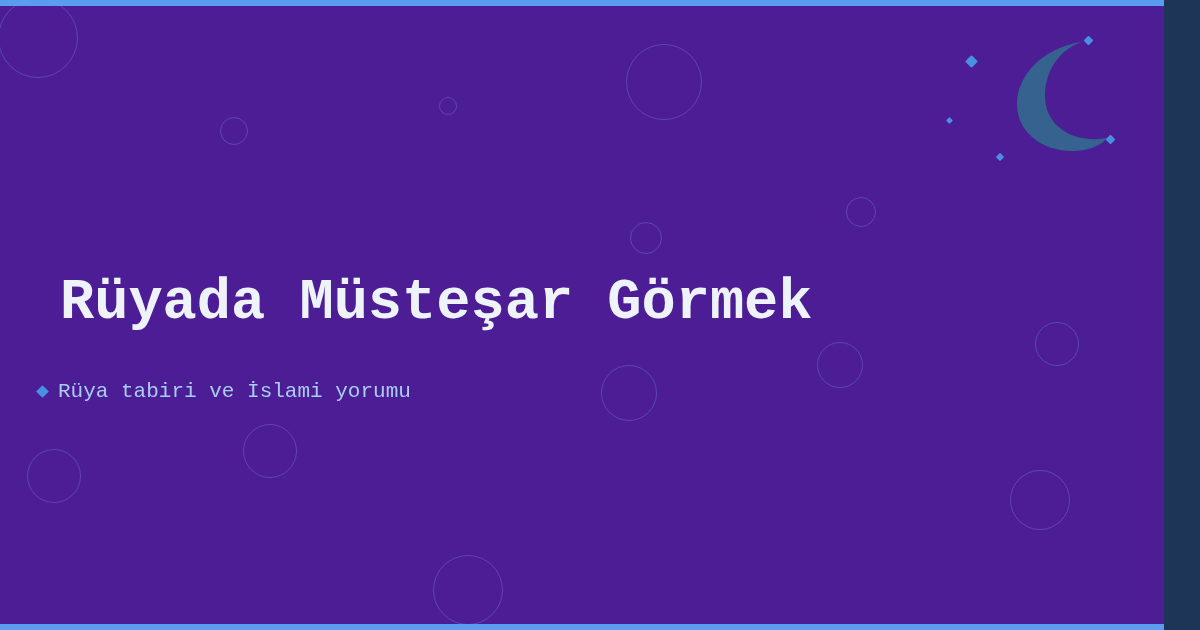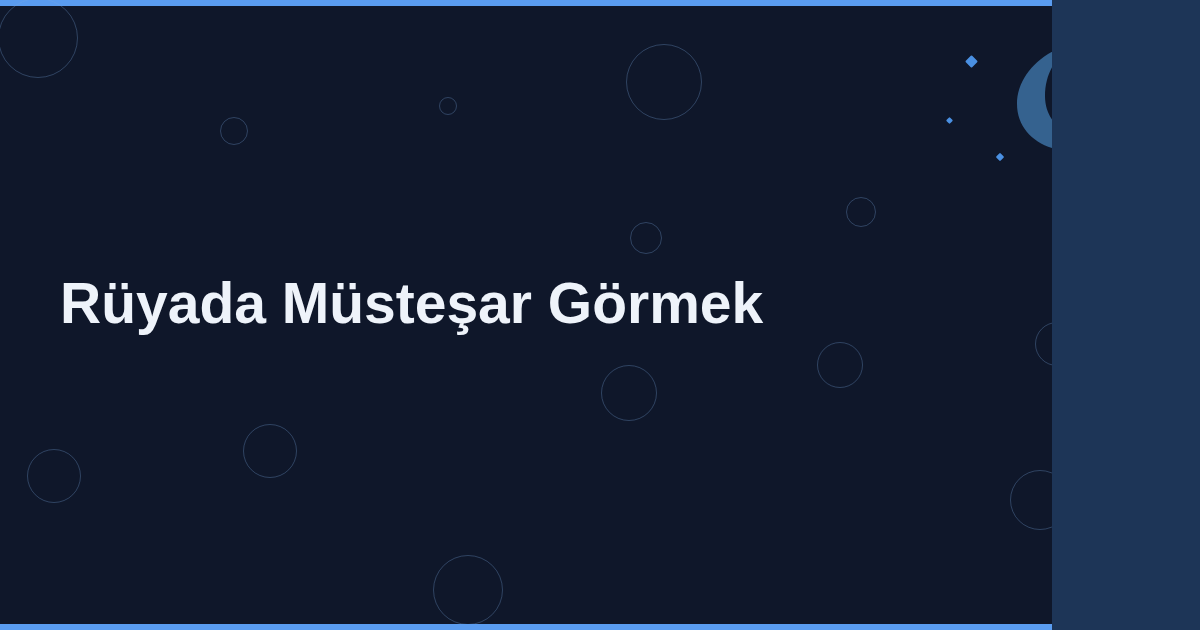--- a/index.html
+++ b/index.html
@@ -2,25 +2,25 @@
 <html><head>
 <meta charset="utf-8">
 <style>
   html, body {
     margin: 0;
     padding: 0;
     background: #1d3557;
   }
   #canvas {
     position: relative;
-    width: 1052px;
+    width: 1164px;
     height: 630px;
-    background: #0f172a;
+    background: #4c1d95;
     overflow: hidden;
-    font-family: Liberation Sans, sans-serif;
+    font-family: Liberation Mono, monospace;
   }
   .edge-bar {
     position: absolute;
     left: 0;
     width: 1200px;
     height: 6px;
     background: #5a9cf0;
   }
   .edge-bar.top { top: 0; }
   .edge-bar.bottom { bottom: 0; }
@@ -125,17 +125,21 @@
   <div id="decor-stars">
       <div class="star" style="left: 966.5px; top: 56.5px; width: 9px; height: 9px; background: rgb(74, 144, 226);"></div>
       <div class="star" style="left: 1084.5px; top: 36.5px; width: 7px; height: 7px; background: rgb(74, 144, 226);"></div>
       <div class="star" style="left: 946.5px; top: 117.5px; width: 5px; height: 5px; background: rgb(74, 144, 226);"></div>
       <div class="star" style="left: 1106.5px; top: 135.5px; width: 7px; height: 7px; background: rgb(74, 144, 226);"></div>
       <div class="star" style="left: 997px; top: 154px; width: 6px; height: 6px; background: rgb(74, 144, 226);"></div>
     </div>
 
   <div class="title">Rüyada Müsteşar Görmek</div>
 
+  <div class="subtitle-row">
+    <span class="bullet"></span>
+    <span class="subtitle">Rüya tabiri ve İslami yorumu</span>
+  </div>
 
 
   <div class="edge-bar bottom"></div>
 
 </div>
 
 </body></html>

